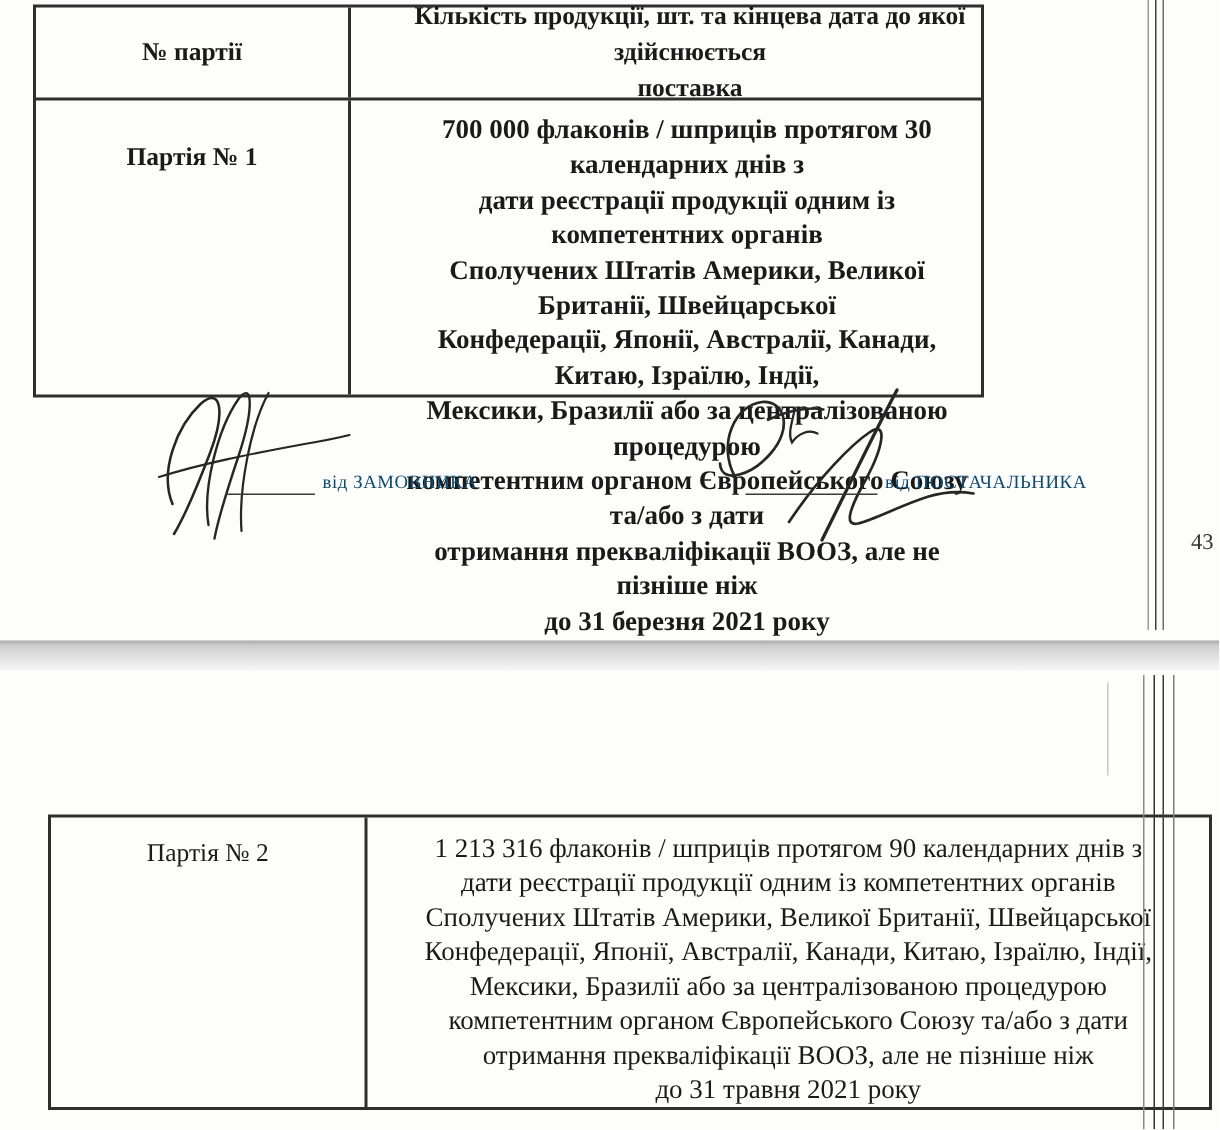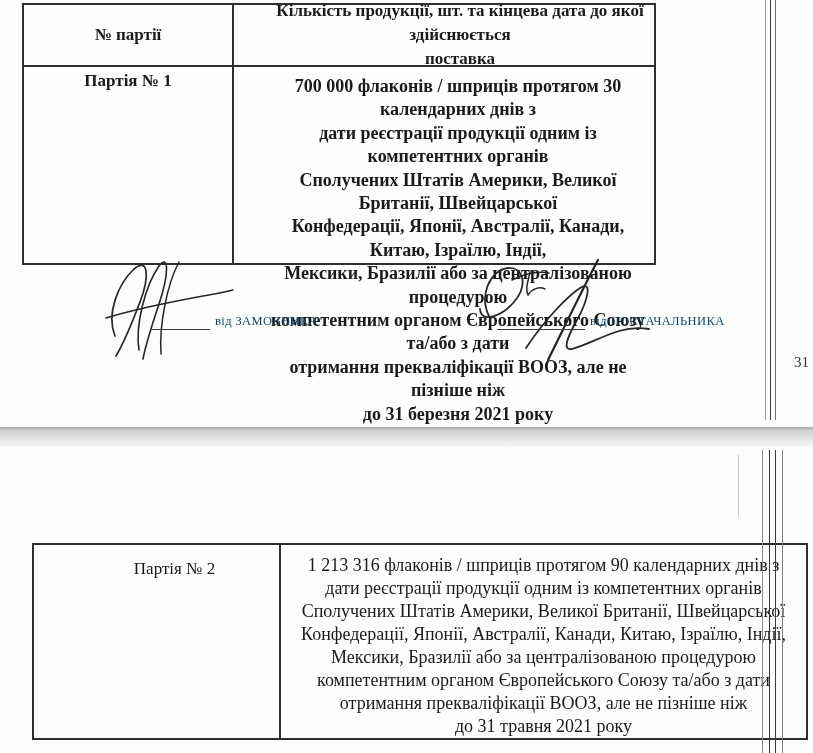--- a/index.html
+++ b/index.html
@@ -18,21 +18,21 @@
     box-sizing:border-box;
     background:transparent;
   }
   .t-row{display:flex;box-sizing:border-box;}
   .t-cell{box-sizing:border-box;}
   .cell-divider{border-right:2px solid #2f2f2f;}
   .header-row{border-bottom:2px solid #2f2f2f;}
   .batch-cell{
     text-align:center;
     font-size:17px;
-    padding-top:4px;
+    padding-top:28px;
   }
   .desc-cell{
     text-align:center;
     font-size:18px;
     line-height:23.4px;
     white-space:pre-line;
     padding:8px 4px 0 4px;
   }
   .header-cell{
     display:flex;align-items:center;justify-content:center;
@@ -117,30 +117,30 @@
   <svg class="sig-svg" id="supplier-sig" width="190" height="108" viewBox="0 0 190 108">
     <path d="M22,60 C10,38 22,12 40,10 C56,9 60,28 46,44 C34,58 13,66 12,51" stroke-width="1.8"></path>
     <path d="M44,22 C56,16 70,13 81,15" stroke-width="1.6"></path>
     <path d="M62,14 C60,24 57,31 60,37 C64,31 71,28 77,31" stroke-width="1.5"></path>
     <path d="M130,2 C113,34 92,78 80,102" stroke-width="2.2"></path>
     <path d="M58,90 C78,60 100,38 112,30 C124,22 121,40 109,62 C99,80 94,93 104,91 C116,88 132,79 151,73 C161,70 170,69 181,71" stroke-width="1.8"></path>
   </svg>
   <div class="sig-line" id="supplier-line"></div>
   <div class="sig-label" id="supplier-label">від ПОСТАЧАЛЬНИКА</div>
 
-  <div id="page-number">31</div>
+  <div id="page-number">43</div>
 
   <div class="scan-line sl-p1" style="left:765px;background:#9a9a9a;"></div>
   <div class="scan-line sl-p1" style="left:770px;background:#3f3f3f;"></div>
   <div class="scan-line sl-p1" style="left:775px;background:#6e6e6e;"></div>
 
   <div class="page-separator"></div>
 
   <div class="doc-table" id="table2">
-    <div class="t-row" style="height:100%;padding-left:36px;">
+    <div class="t-row" style="height:100%;">
       <div class="t-cell col1 cell-divider batch-cell">Партія № 2</div>
       <div class="t-cell col2 desc-cell">1 213 316 флаконів / шприців протягом 90 календарних днів з
 дати реєстрації продукції одним із компетентних органів
 Сполучених Штатів Америки, Великої Британії, Швейцарської
 Конфедерації, Японії, Австралії, Канади, Китаю, Ізраїлю, Індії,
 Мексики, Бразилії або за централізованою процедурою
 компетентним органом Європейського Союзу та/або з дати
 отримання прекваліфікації ВООЗ, але не пізніше ніж
 до 31 травня 2021 року</div>
     </div>

